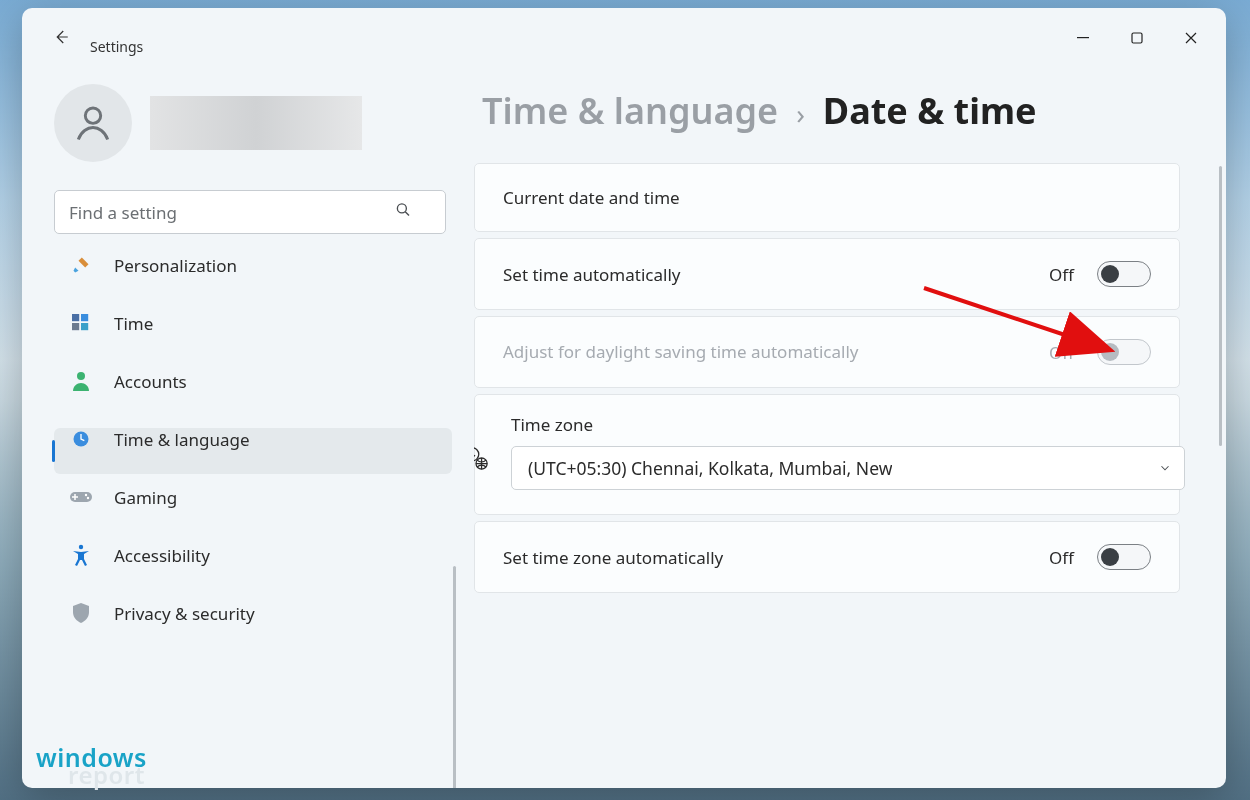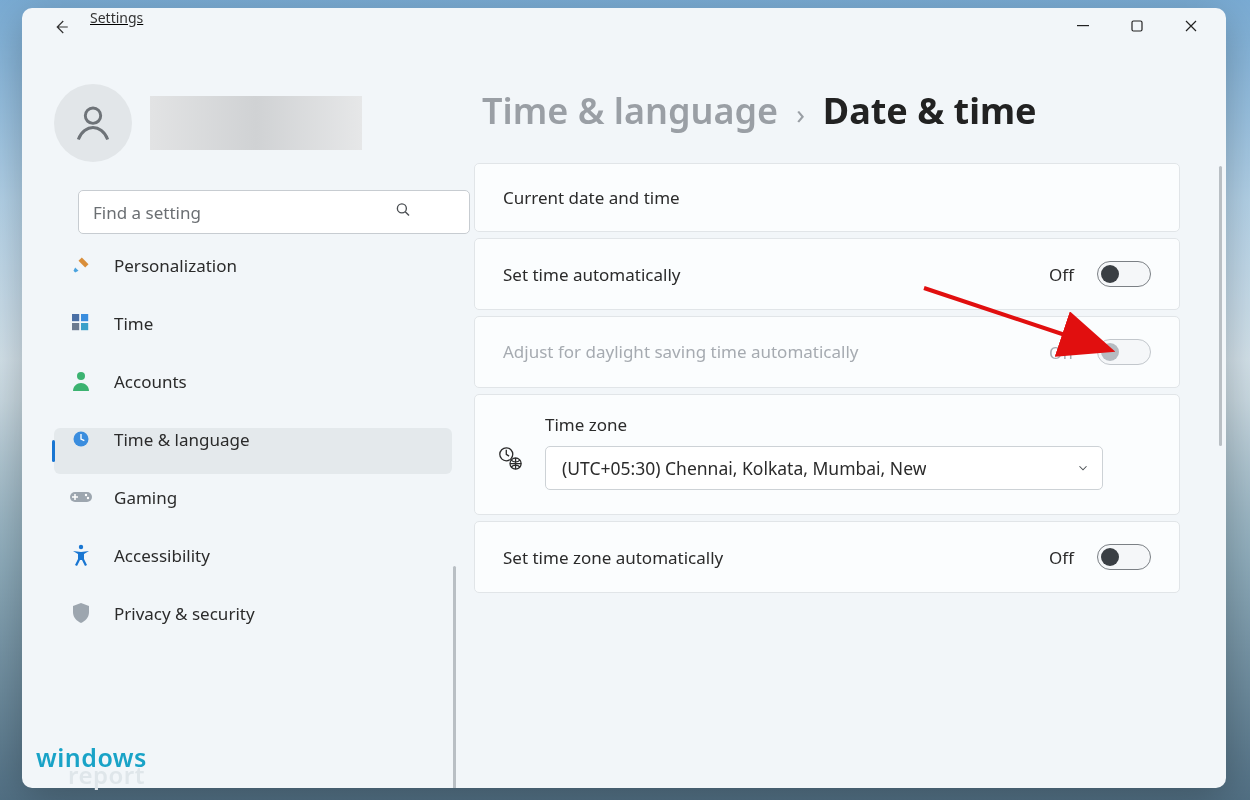--- a/index.html
+++ b/index.html
@@ -20,23 +20,22 @@
     background: #f2f6f9;
     border-radius: 10px;
     box-shadow: 0 10px 40px rgba(0,0,0,.25);
     display: flex;
     flex-direction: column;
     overflow: hidden;
   }
   .titlebar {
     height: 48px;
     display: flex;
-    align-items: flex-start;
+    align-items: flex-end;
     padding: 0 8px 0 20px;
-    text-decoration: underline;
   }
   .titlebar .back {
     width: 38px; height: 38px;
     display: flex; align-items: center; justify-content: center;
     border-radius: 4px; cursor: pointer;
   }
   .titlebar .app-title { margin-left: 10px; font-size: 14px; color: #333; }
   .winbtns { margin-left: auto; display: flex; }
   .winbtn {
     width: 54px; height: 36px;
@@ -57,21 +56,20 @@
     background: #e2e6e9; display: flex; align-items: center; justify-content: center;
   }
   .name-blur {
     width: 212px; height: 54px;
     background: linear-gradient(90deg, #e2e3e4, #d0d2d4, #e6e7e8);
     filter: blur(.4px);
   }
   .search-wrap {
     position: relative;
     margin-bottom: 20px;
-    margin-left: 24px;
   }
   .search {
     width: 392px; height: 44px;
     border: 1px solid #c7ccd1;
     border-radius: 5px;
     background: #fff;
     padding: 0 44px 0 14px;
     font-size: 17px;
     color: #666;
   }
@@ -141,21 +139,21 @@
     width: 18px; height: 18px; border-radius: 50%; background: #3a3f44;
   }
   .toggle.disabled { border-color: #c2c7cc; cursor: default; }
   .toggle.disabled .knob { background: #b6bbc1; }
 
   .tz-row { padding: 18px 28px 24px 22px; display: flex; gap: 22px; align-items: flex-start; justify-content: center; }
   .tz-icon-col { padding-top: 32px; }
   .tz-content { flex: 1; }
   .tz-title { font-size: 17px; margin-bottom: 10px; color: #2b2b2b; }
   .tz-select {
-    width: 558px; height: 44px; border: 1px solid #cdd2d6; border-radius: 5px;
+    width: 674px; height: 44px; border: 1px solid #cdd2d6; border-radius: 5px;
     background: #fff; display: flex; align-items: center;
     padding: 0 12px 0 16px; font-size: 17.5px; color: #2b2b2b;
     cursor: pointer; justify-content: space-between;
     overflow: hidden; white-space: nowrap;
   }
   .tz-select span:first-child { overflow: hidden; text-overflow: clip; }
 
   .main-scroll {
     position: absolute; right: 4px; top: 110px;
     width: 3px; height: 280px; background: #b9bfc4; border-radius: 2px;

